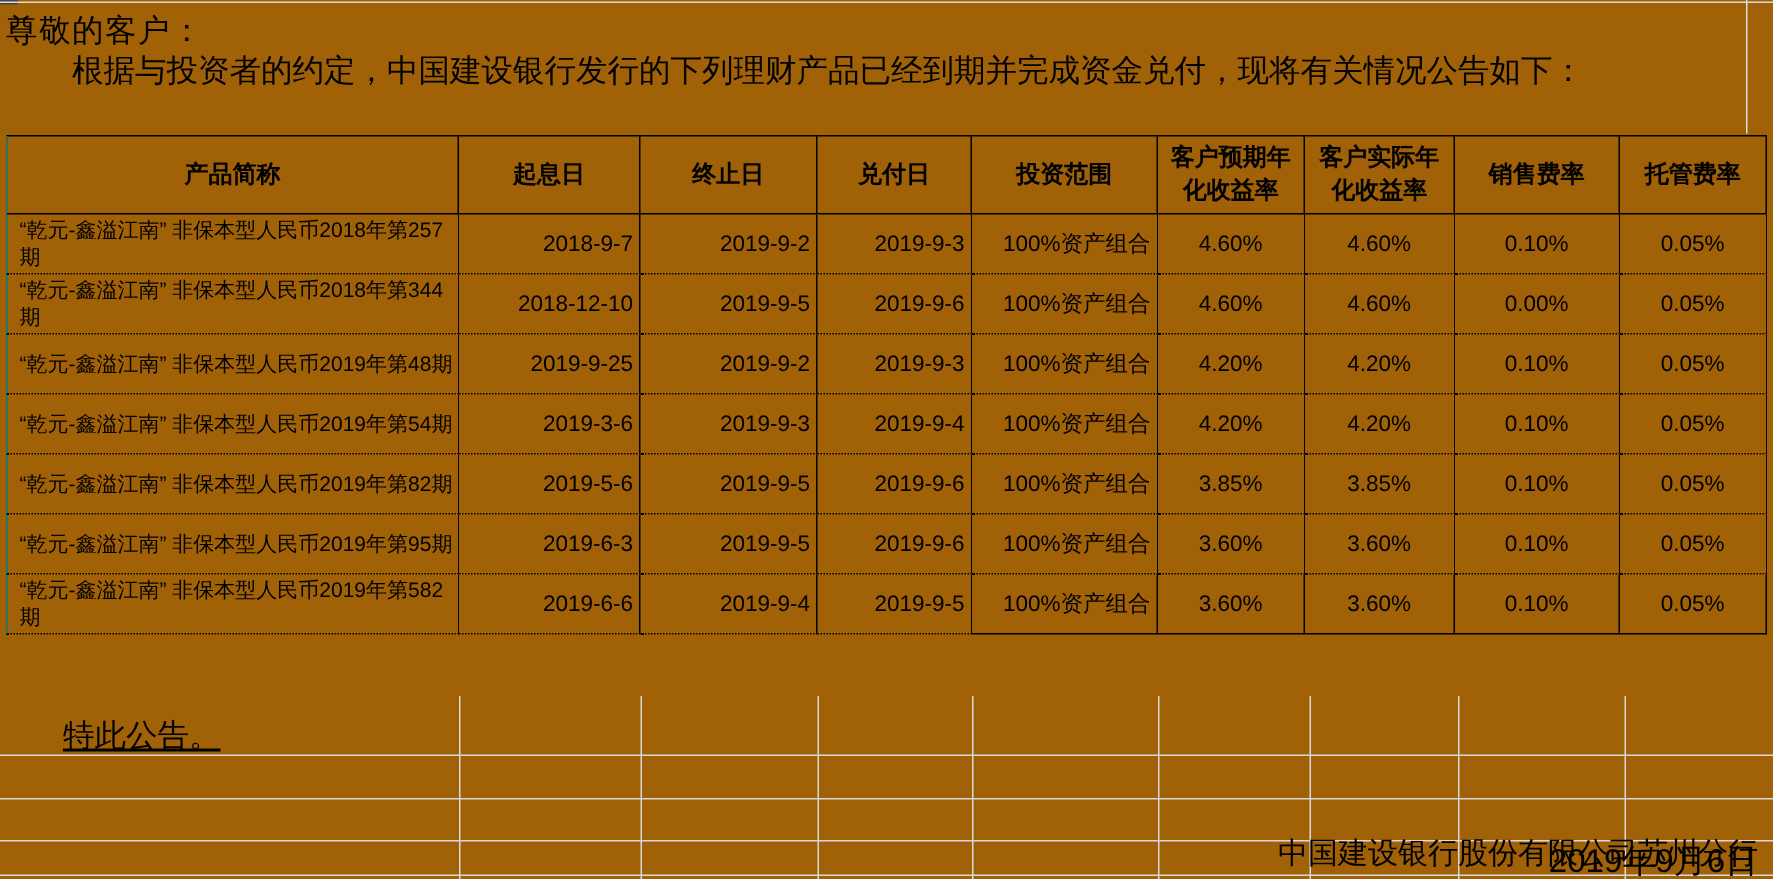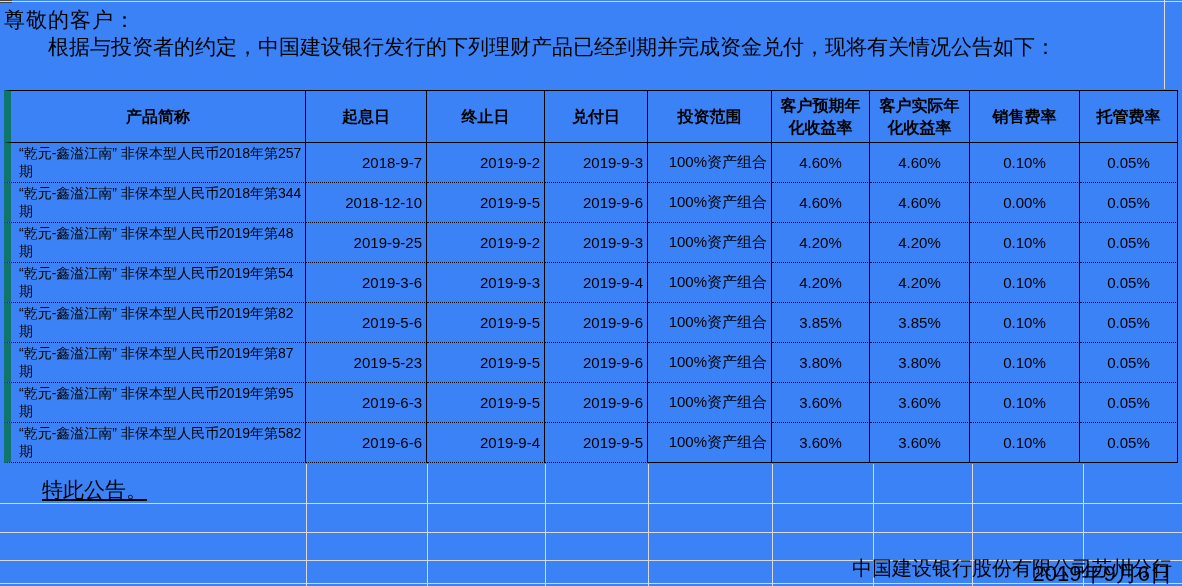--- a/index.html
+++ b/index.html
@@ -1,28 +1,28 @@
 <!DOCTYPE html>
 <html><head>
 <meta charset="utf-8">
 <style>
   html,body{margin:0;padding:0;background:#fff;}
-  #page{position:relative;width:1182px;height:586px;background:#3b82f6;overflow:hidden;
+  #page{position:relative;width:1182px;height:586px;background:#a16207;overflow:hidden;
         font-family:"Liberation Sans","DejaVu Sans",sans-serif;color:#000;}
 
   
   .line1{position:absolute;left:4px;top:6px;font-size:21px;letter-spacing:1px;white-space:nowrap;}
   .line2{position:absolute;left:48px;top:33px;font-size:21px;white-space:nowrap;}
 
   
   table.ann{position:absolute;left:4px;top:90px;width:1174px;
             border-collapse:separate;border-spacing:0;table-layout:fixed;}
   table.ann th,table.ann td{border-right:1px solid #000;border-bottom:1px dotted #000;
             box-sizing:border-box;overflow:hidden;vertical-align:middle;padding:0;}
-  table.ann th:first-child,table.ann td:first-child{border-left:7px solid #0f766e;}
+  table.ann th:first-child,table.ann td:first-child{border-left:1px solid #0f766e;}
   table.ann thead th{border-top:1px solid #000;border-bottom:1px solid #000;
             font-weight:bold;font-size:16px;text-align:center;white-space:pre-line;line-height:1.35;}
   table.ann thead tr{height:53px;}
   table.ann tbody tr{height:40px;}
   table.ann td{font-size:15px;}
   table.ann td.c0{text-align:left;padding-left:8px;font-size:14px;}
   table.ann td.c1,table.ann td.c2,table.ann td.c3,table.ann td.c4{text-align:right;padding-right:4px;}
   table.ann td.c5,table.ann td.c6,table.ann td.c7,table.ann td.c8{text-align:center;}
   table.ann tbody tr:last-child td.c4,
   table.ann tbody tr:last-child td.c5,
@@ -130,31 +130,20 @@
           <td class="c1">2019-5-6</td>
           <td class="c2">2019-9-5</td>
           <td class="c3">2019-9-6</td>
           <td class="c4">100%资产组合</td>
           <td class="c5">3.85%</td>
           <td class="c6">3.85%</td>
           <td class="c7">0.10%</td>
           <td class="c8">0.05%</td>
         </tr>
         <tr>
-          <td class="c0">“乾元-鑫溢江南” 非保本型人民币2019年第87期</td>
-          <td class="c1">2019-5-23</td>
-          <td class="c2">2019-9-5</td>
-          <td class="c3">2019-9-6</td>
-          <td class="c4">100%资产组合</td>
-          <td class="c5">3.80%</td>
-          <td class="c6">3.80%</td>
-          <td class="c7">0.10%</td>
-          <td class="c8">0.05%</td>
-        </tr>
-        <tr>
           <td class="c0">“乾元-鑫溢江南” 非保本型人民币2019年第95期</td>
           <td class="c1">2019-6-3</td>
           <td class="c2">2019-9-5</td>
           <td class="c3">2019-9-6</td>
           <td class="c4">100%资产组合</td>
           <td class="c5">3.60%</td>
           <td class="c6">3.60%</td>
           <td class="c7">0.10%</td>
           <td class="c8">0.05%</td>
         </tr>

